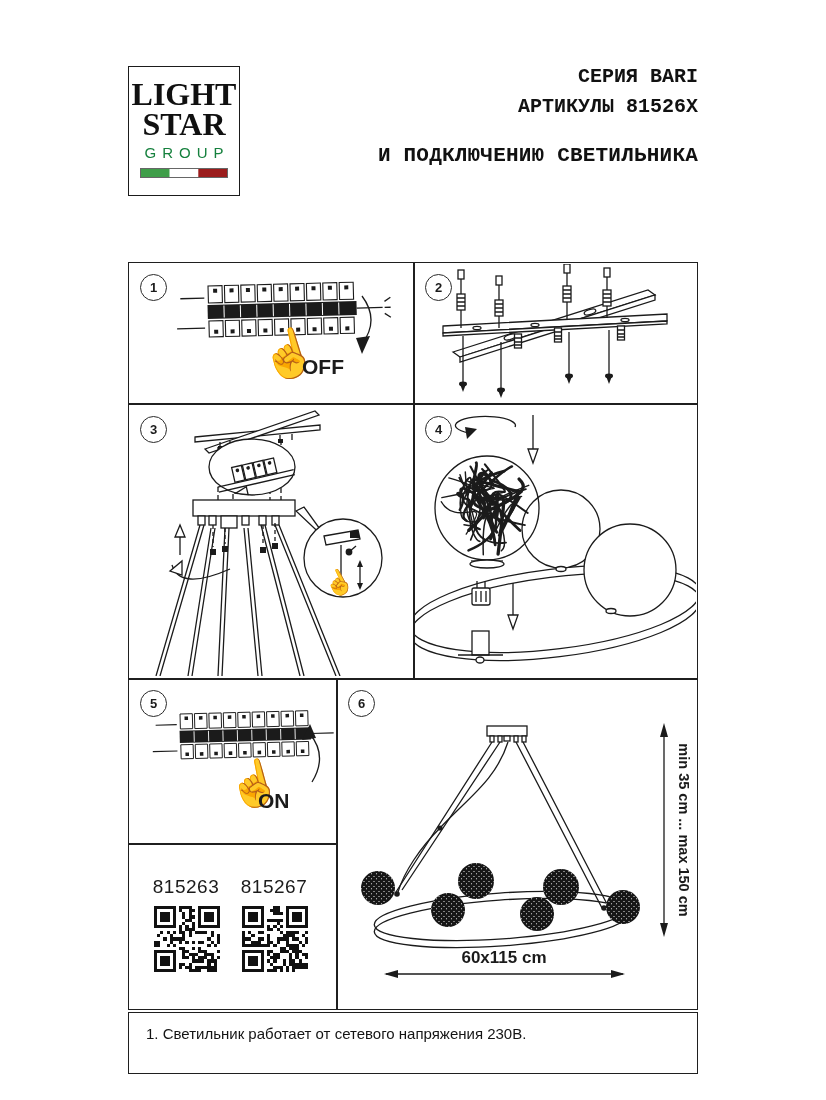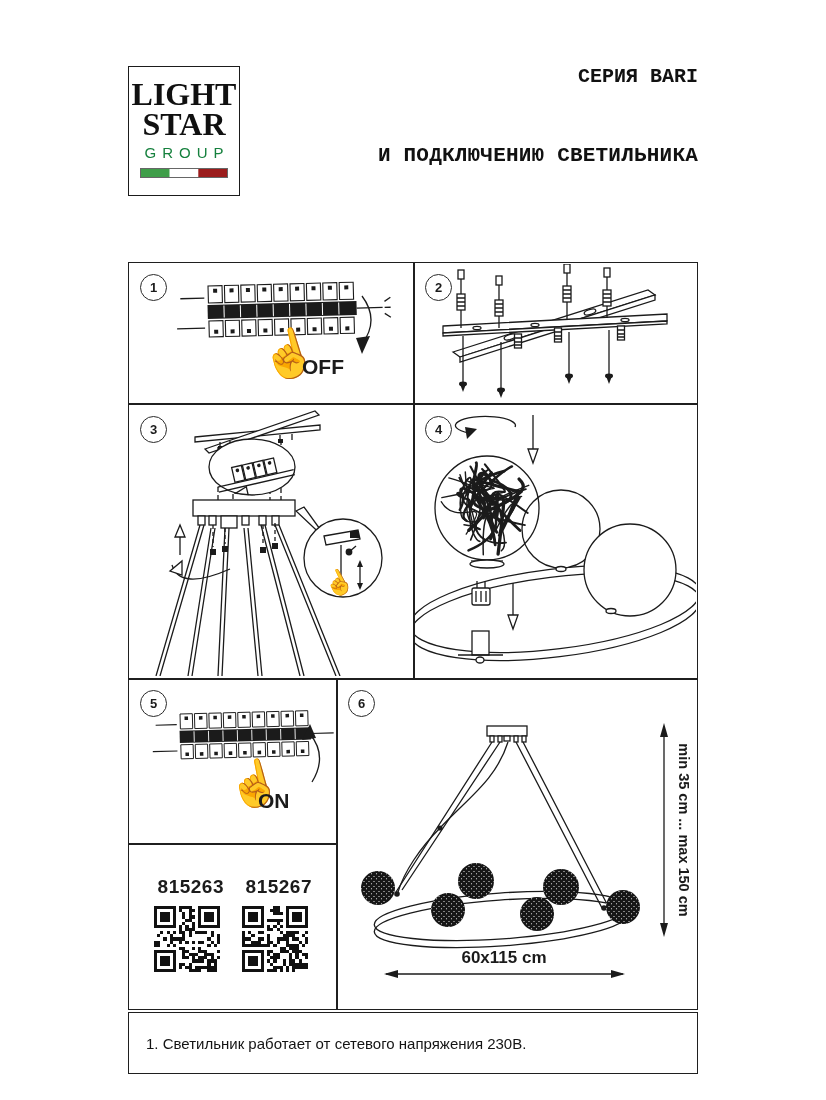--- a/index.html
+++ b/index.html
@@ -23,44 +23,45 @@
   .panel-border{border:1.5px solid #1f1f1f;box-sizing:border-box;}
   .badge{width:25px;height:25px;border:1.4px solid #2a2a2a;border-radius:50%;
          font-size:13px;font-weight:bold;display:flex;align-items:center;
          justify-content:center;background:#fff;}
   svg{display:block;}
   svg text{font-family:"Liberation Sans",sans-serif;fill:#1b1b1b;}
   .ink{stroke:#1b1b1b;fill:none;stroke-width:1.3;}
   .inkf{stroke:#1b1b1b;fill:#ffffff;stroke-width:1.3;}
   .fill{fill:#1b1b1b;stroke:none;}
   
-  .art-code{width:76px;text-align:right;font-size:19px;font-weight:bold;letter-spacing:0.5px;}
+  .art-code{width:76px;text-align:center;font-size:19px;font-weight:normal;letter-spacing:0.5px;}
   
   .notes-box{left:128px;top:1012px;width:570px;height:62px;border:1.5px solid #1f1f1f;
-             box-sizing:border-box;padding:19px 0 0 17px;font-size:15px;line-height:23px;color:#141414;}
+             box-sizing:border-box;padding:9px 0 0 17px;font-size:15px;line-height:23px;color:#141414;}
 </style>
 </head>
 <body>
 
 <div class="page">
 
   <div class="abs logo-box">
     <div class="logo-word">LIGHT</div>
     <div class="logo-word">STAR</div>
     <div class="logo-group">GROUP</div>
     <svg class="logo-flag" width="88" height="10" viewBox="0 0 88 10">
       <rect x="1" y="1" width="28.7" height="8" fill="#3f9e49"></rect>
       <rect x="29.7" y="1" width="28.6" height="8" fill="#ffffff"></rect>
       <rect x="58.3" y="1" width="28.7" height="8" fill="#9b1c1c"></rect>
       <rect x="0.5" y="0.5" width="87" height="9" fill="none" stroke="#666" stroke-width="1"></rect>
     </svg>
   </div>
 
   <div class="abs hdr hdr-small">
     <div>СЕРИЯ BARI</div>
+    <div>АРТИКУЛЫ 81526X</div>
   </div>
   <div class="abs hdr hdr-title">
     <div>И ПОДКЛЮЧЕНИЮ СВЕТИЛЬНИКА</div>
   </div>
 
   <div class="abs panel-border" style="left:128px;top:262px;width:570px;height:748px;"></div>
   <div class="abs gridline" style="left:128px;top:403px;width:570px;height:1.5px;"></div>
   <div class="abs gridline" style="left:128px;top:678px;width:570px;height:1.5px;"></div>
   <div class="abs gridline" style="left:128px;top:843px;width:208px;height:1.5px;"></div>
   <div class="abs gridline" style="left:413px;top:262px;width:1.5px;height:416px;"></div>

